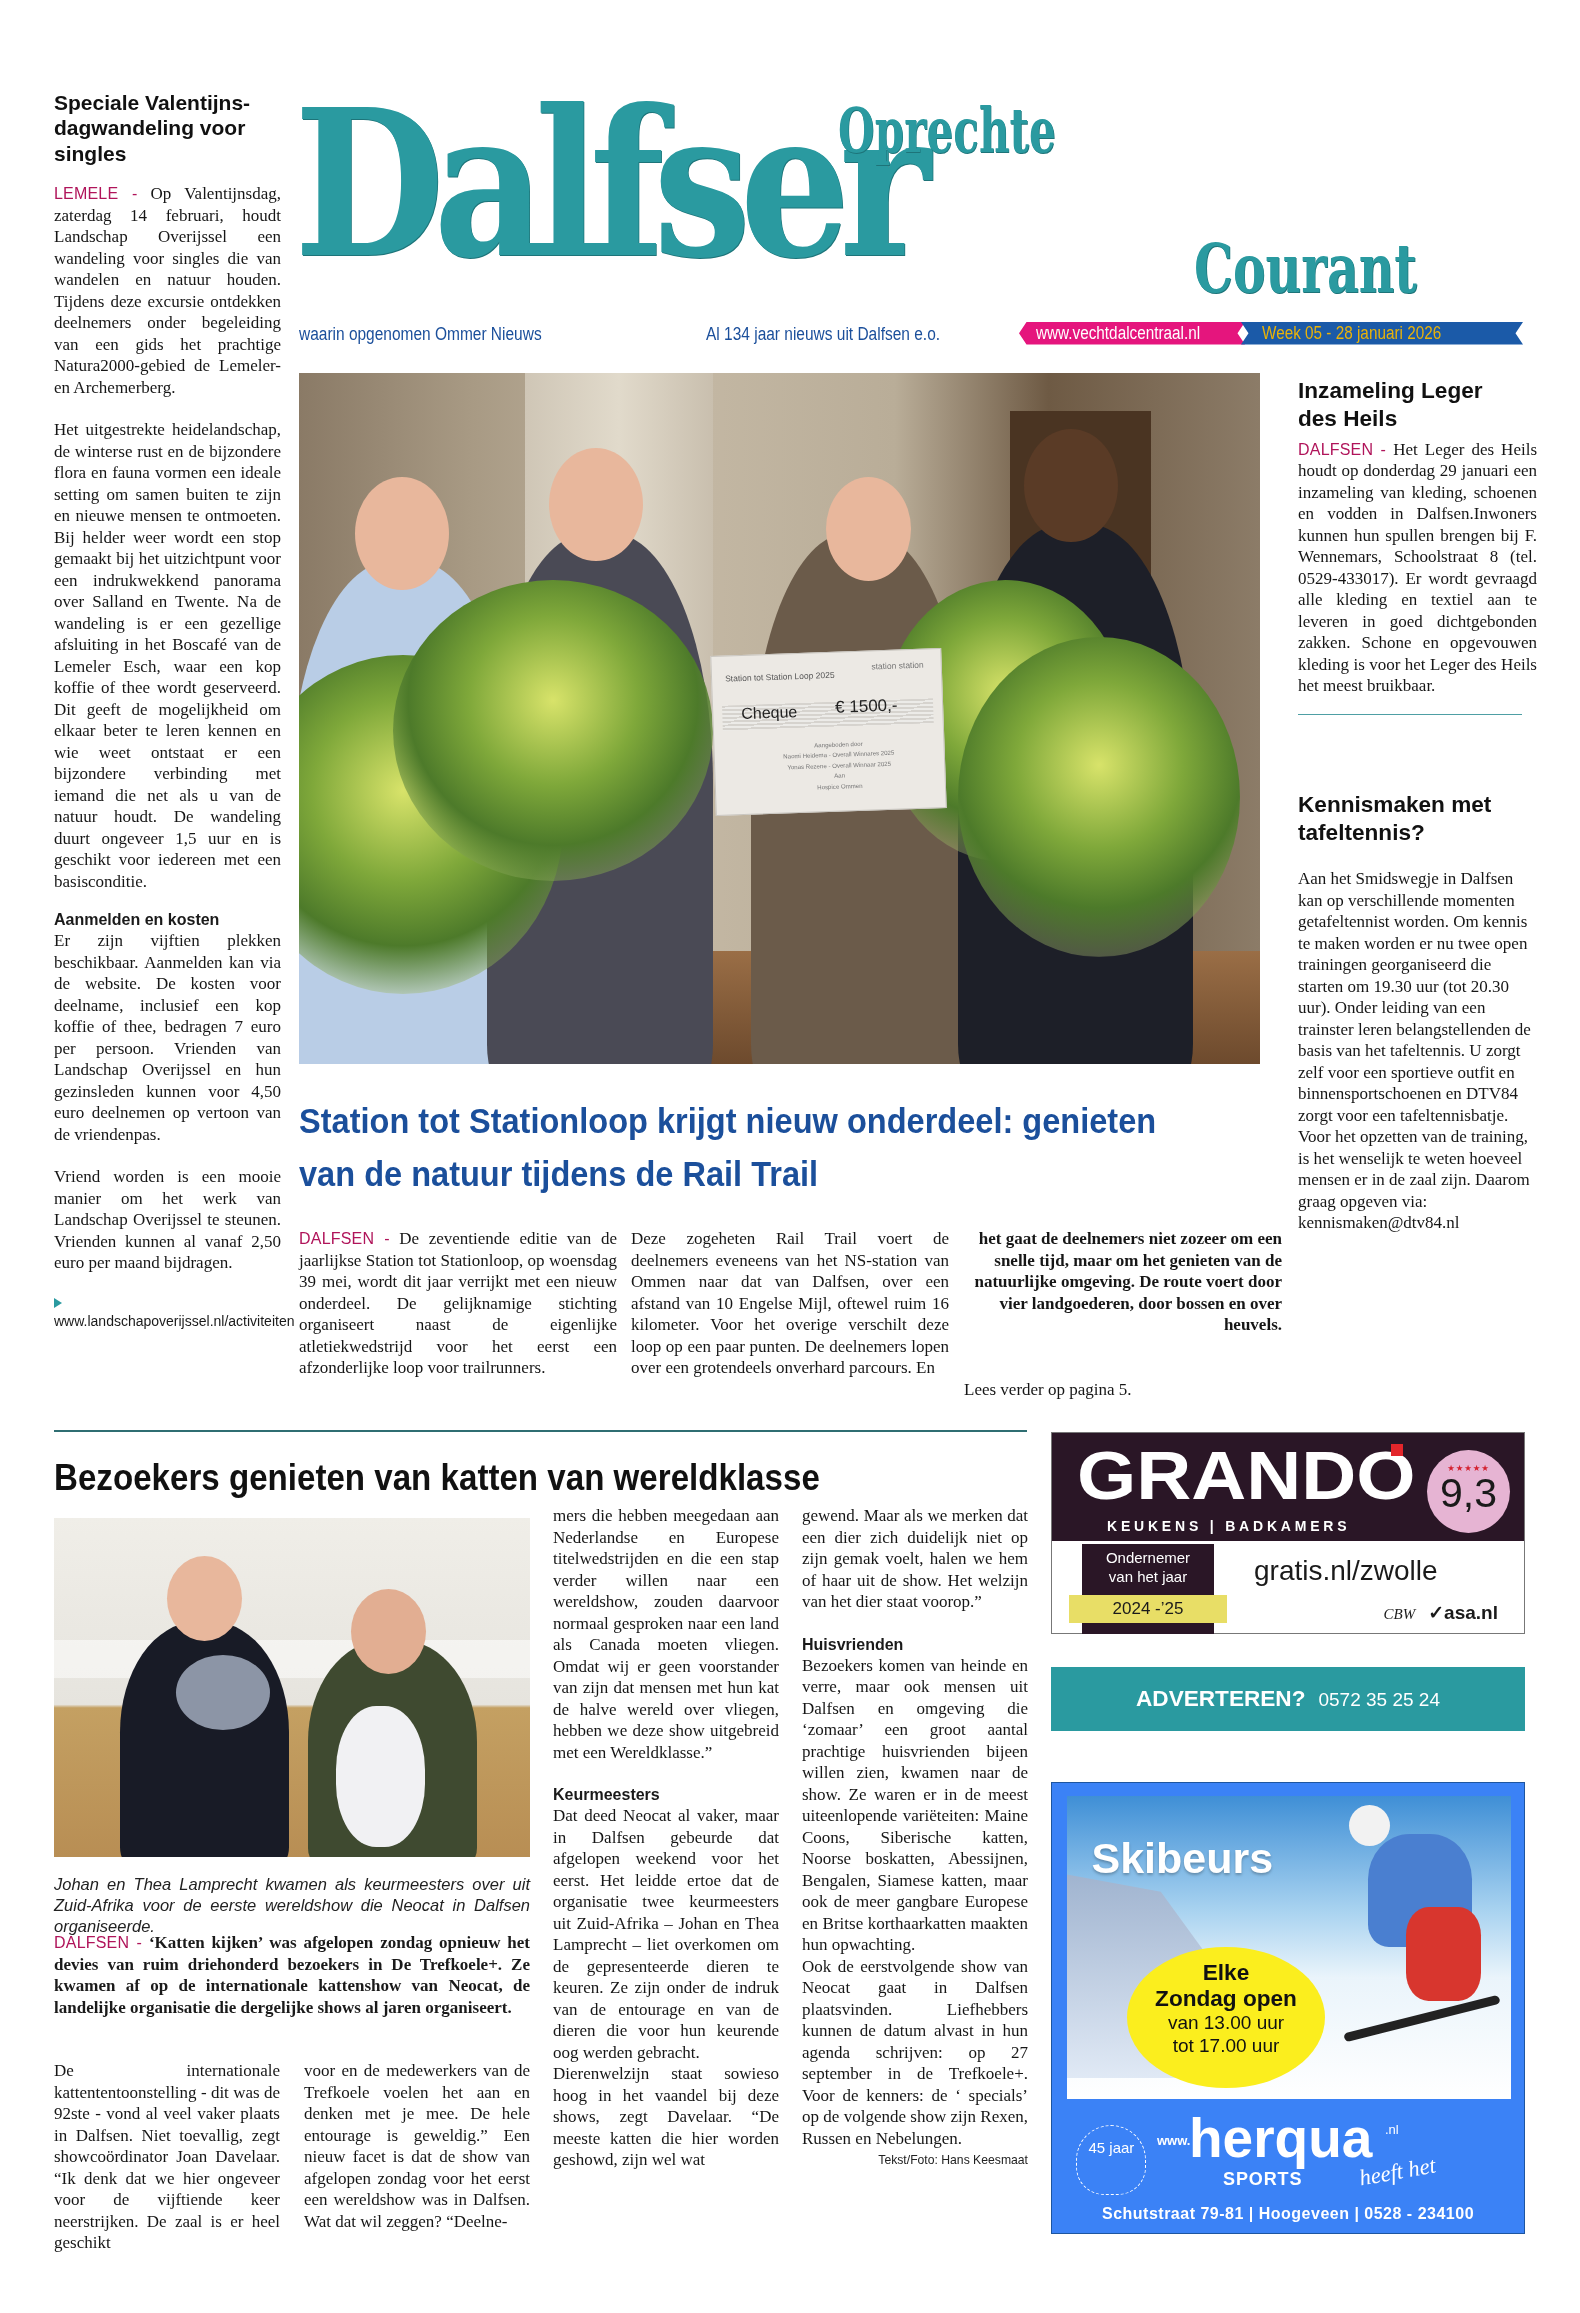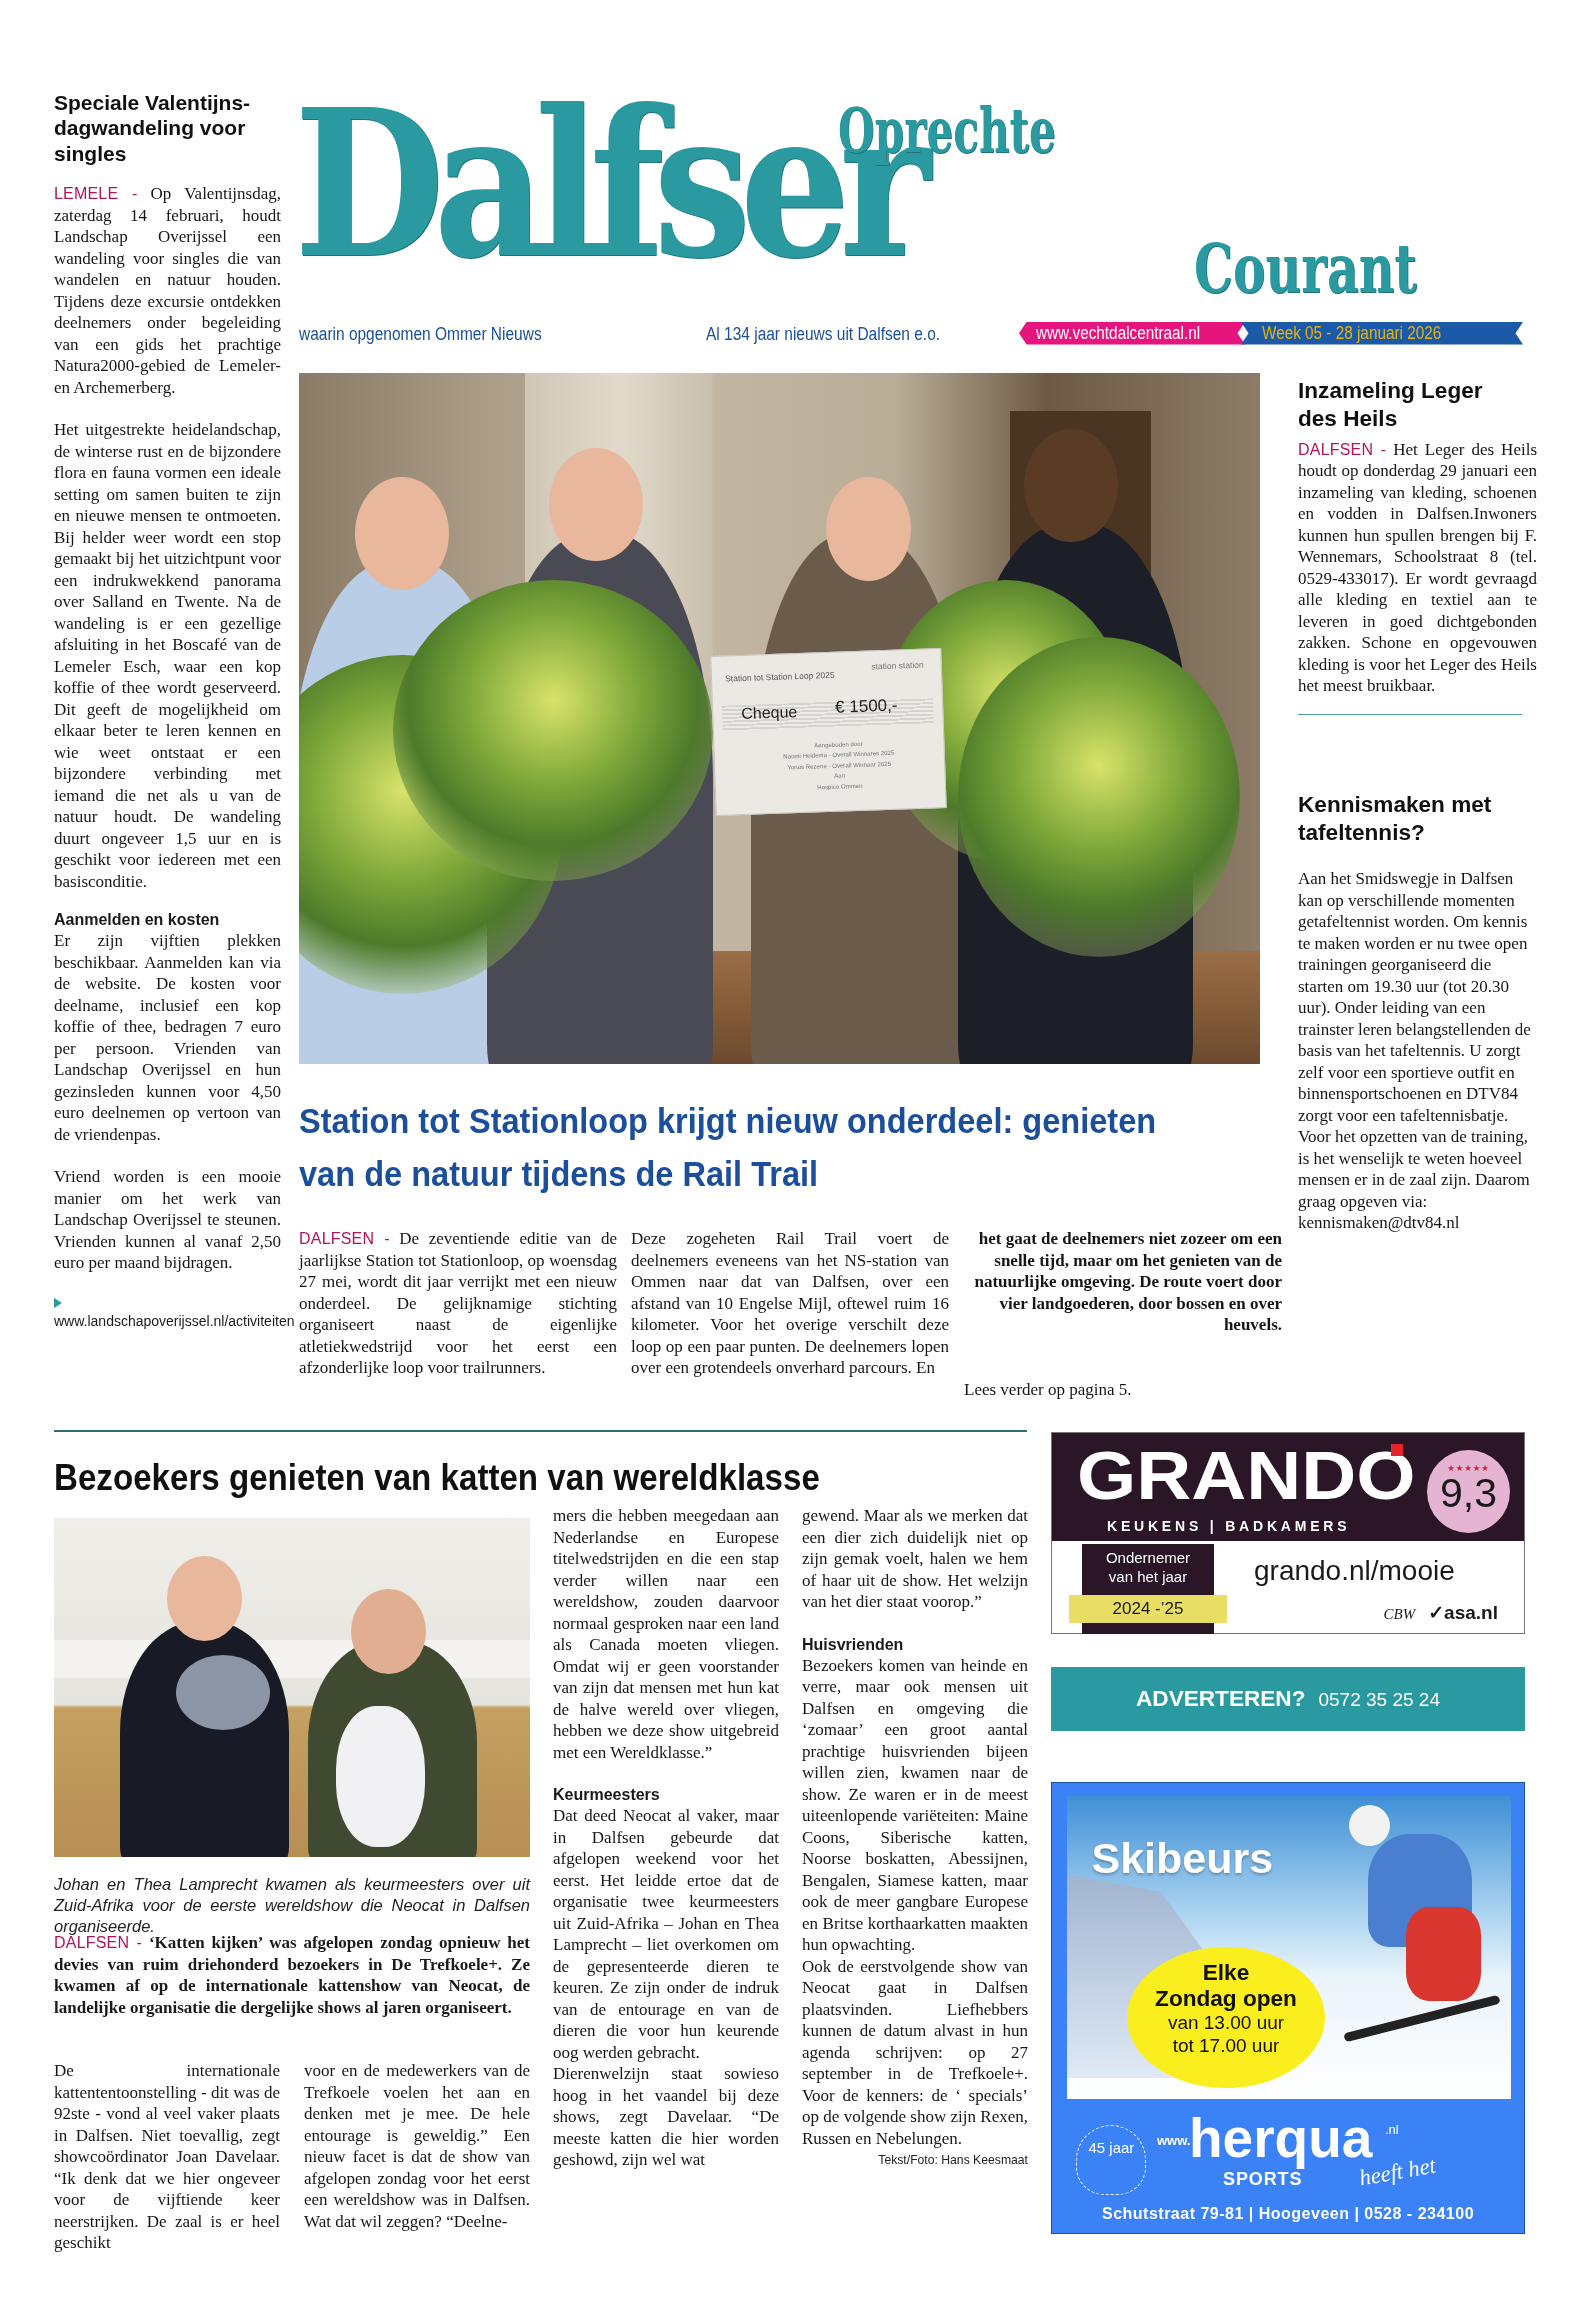--- a/index.html
+++ b/index.html
@@ -160,21 +160,21 @@
       <div>Yonas Rezene - Overall Winnaar 2025</div>
       <div>Aan</div>
       <div>Hospice Ommen</div>
     </div>
   </div>
 </div>
 
 <h1 class="abs main-headline">Station tot Stationloop krijgt nieuw onderdeel: genieten van de natuur tijdens de Rail Trail</h1>
 
 <div class="abs body-text main-cols" style="left:299px;">
-  <span class="dateline">DALFSEN -</span> <span>De zeventiende editie van de jaarlijkse Station tot Stationloop, op woensdag 27 mei, wordt dit jaar verrijkt met een nieuw onderdeel. De gelijknamige stichting organiseert naast de eigenlijke atletiekwedstrijd voor het eerst een afzonderlijke loop voor trailrunners.</span>
+  <span class="dateline">DALFSEN -</span> <span>De zeventiende editie van de jaarlijkse Station tot Stationloop, op woensdag 39 mei, wordt dit jaar verrijkt met een nieuw onderdeel. De gelijknamige stichting organiseert naast de eigenlijke atletiekwedstrijd voor het eerst een afzonderlijke loop voor trailrunners.</span>
 </div>
 <div class="abs body-text main-cols" style="left:631px;">Deze zogeheten Rail Trail voert de deelnemers eveneens van het NS-station van Ommen naar dat van Dalfsen, over een afstand van 10 Engelse Mijl, oftewel ruim 16 kilometer. Voor het overige verschilt deze loop op een paar punten. De deelnemers lopen over een grotendeels onverhard parcours. En</div>
 <div class="abs main-cols" style="left:964px;">
   <div class="body-text" style="text-align:right;font-weight:bold;">het gaat de deelnemers niet zozeer om een snelle tijd, maar om het genieten van de natuurlijke omgeving. De route voert door vier landgoederen, door bossen en over heuvels.</div>
   <div class="body-text" style="margin-top:43px; text-align:left;">Lees verder op pagina 5.</div>
 </div>
 
 <div class="abs right-col" style="top:377px;">
   <h2 class="side-title" style="width:207px;">Inzameling Leger des Heils</h2>
   <div class="body-text" style="margin-top:5.6px;">
@@ -231,21 +231,21 @@
   <div class="rating">
     <span class="stars">★★★★★</span>
     <span class="num">9,3</span>
   </div>
   <div class="sub">KEUKENS | BADKAMERS</div>
   <div class="award">
     <div>Ondernemer</div>
     <div>van het jaar</div>
     <div class="ribbon">2024 -’25</div>
   </div>
-  <div class="url">grando.nl/mooie</div>
+  <div class="url">gratis.nl/zwolle</div>
   <div class="certs">
     <span class="cbw">CBW</span><span>✓asa.nl</span>
   </div>
 </div>
 
 <div class="abs ad-advert">
   <span class="lbl">ADVERTEREN?</span><span class="phone">0572 35 25 24</span>
 </div>
 
 <div class="abs ad-ski">

